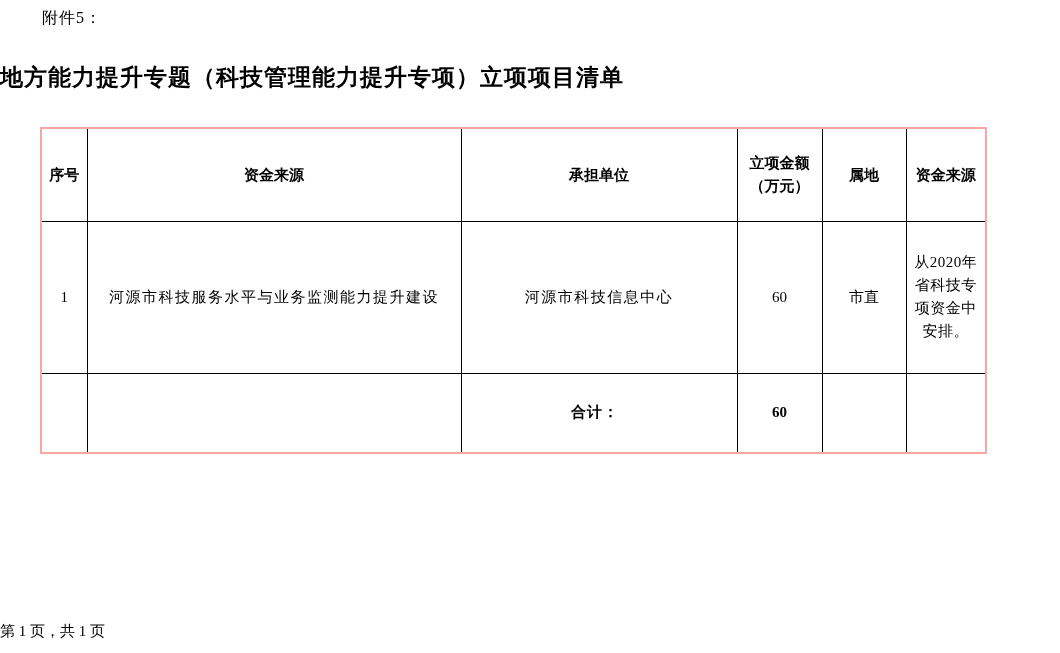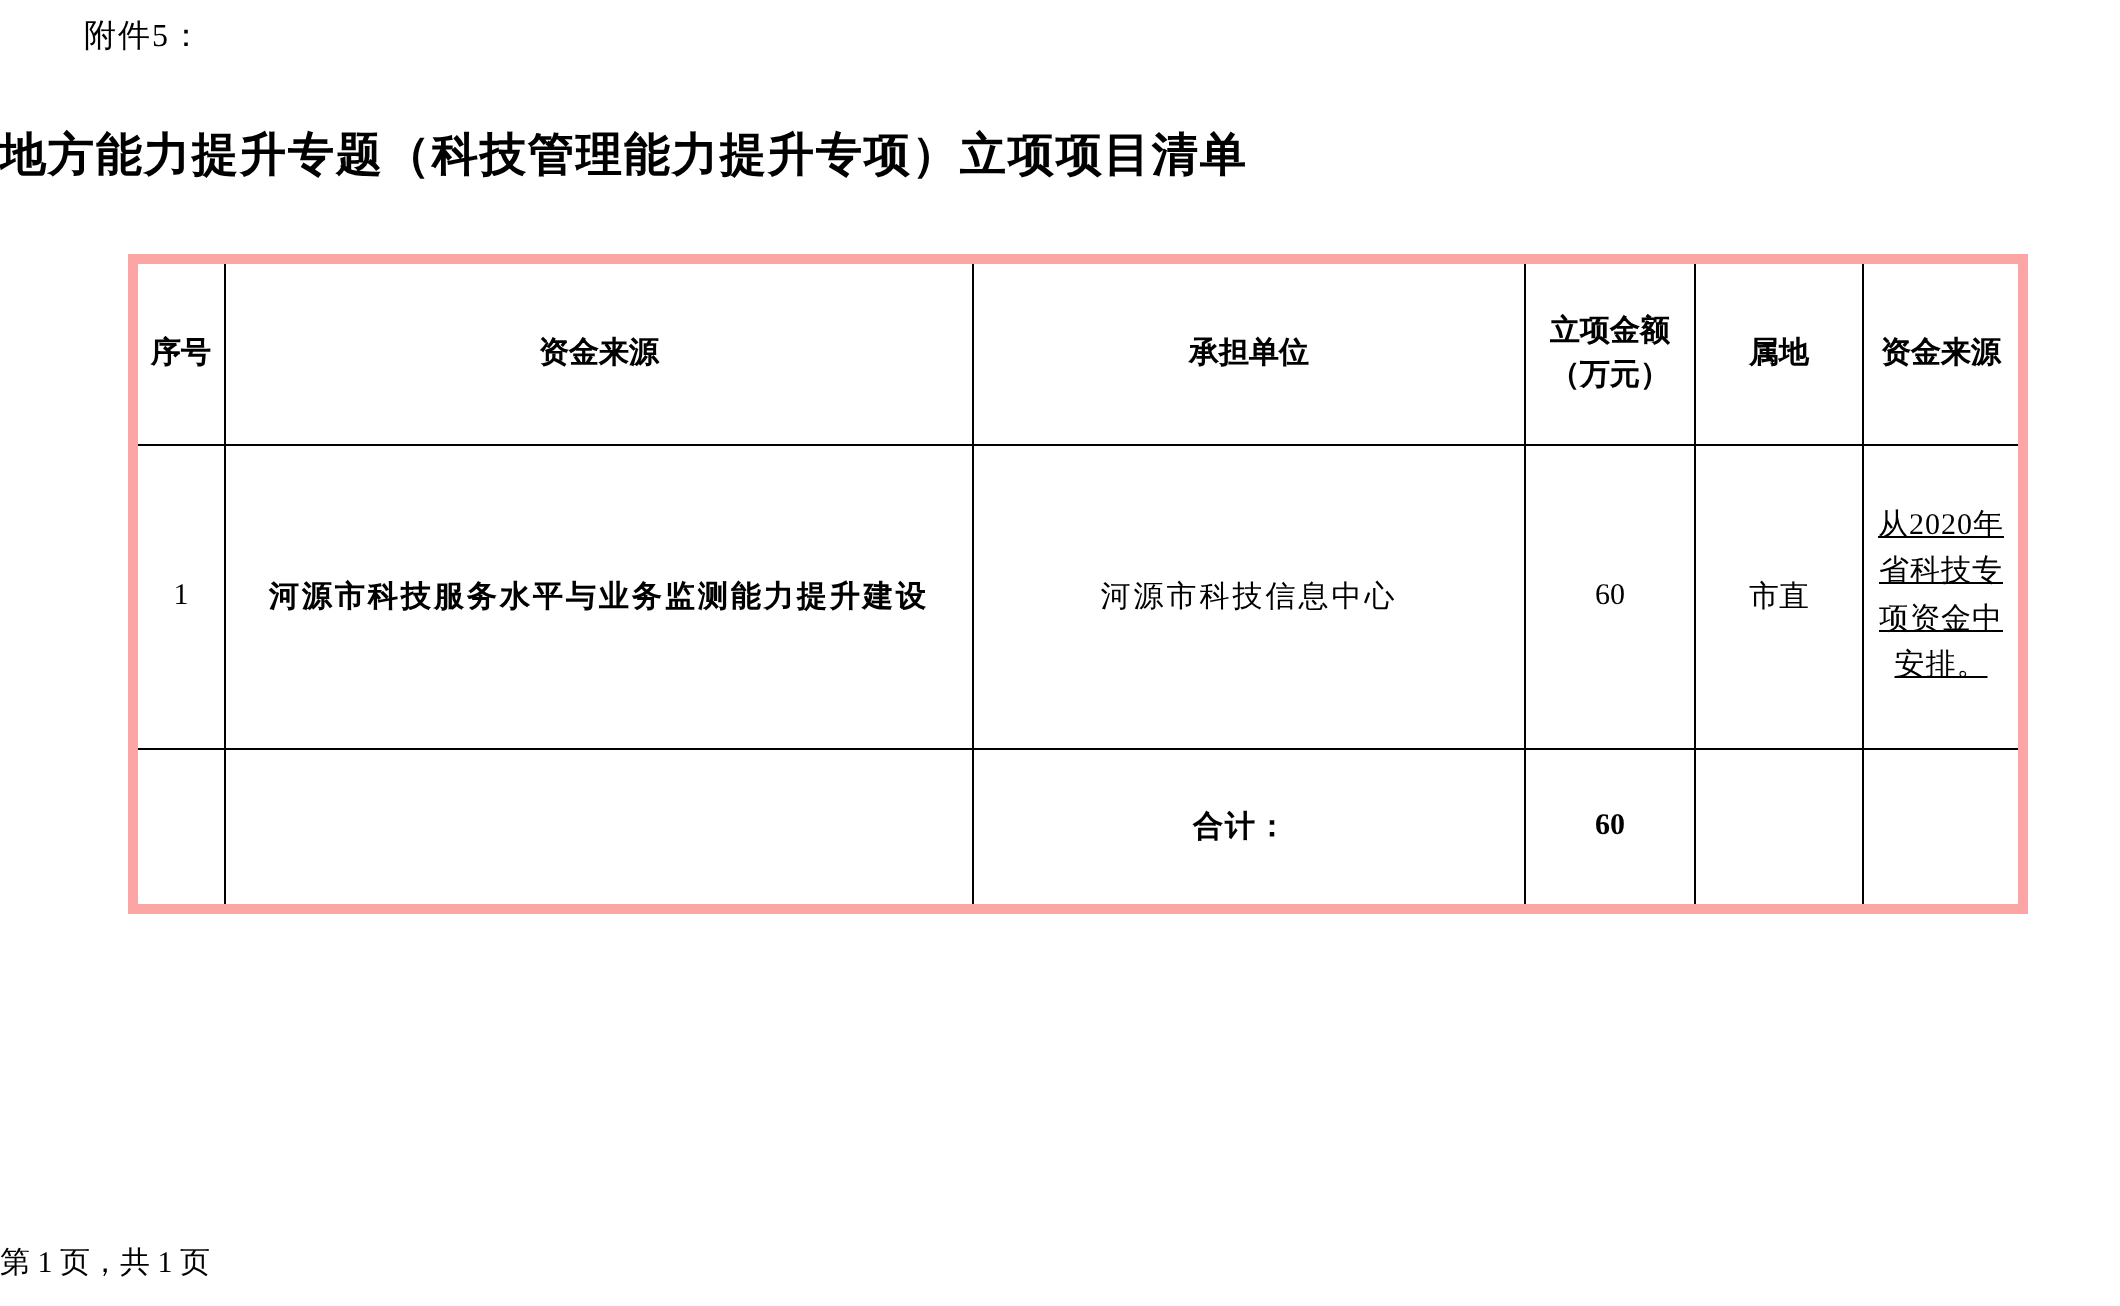--- a/index.html
+++ b/index.html
@@ -29,51 +29,50 @@
     right: 0;
     top: 62px;
     text-align: left;
     font-size: 23px;
     font-weight: bold;
     letter-spacing: 1px;
     color: #000000;
   }
   table.project-table {
     position: absolute;
-    left: 64px;
+    left: 40px;
     top: 127px;
     width: 945px;
     border-collapse: collapse;
     table-layout: fixed;
-    border: 5px solid #fca5a5;
+    border: 2px solid #fca5a5;
   }
   table.project-table th,
   table.project-table td {
     border: 1.5px solid #000000;
     text-align: center;
     vertical-align: middle;
     font-size: 15px;
     color: #000000;
     overflow: hidden;
   }
   tr.header-row { height: 93px; }
   tr.data-row   { height: 152px; }
   tr.total-row  { height: 80px; }
   table.project-table th {
     font-weight: bold;
     white-space: pre-line;
     line-height: 1.5;
   }
-  td.cell-project-name { letter-spacing: 1.5px; font-weight: bold; }
+  td.cell-project-name { letter-spacing: 1.5px; }
   td.cell-undertaking-unit { letter-spacing: 1.5px; font-family: Liberation Serif, serif; }
   td.cell-funding-source {
     padding: 0 4px;
     line-height: 1.55;
     letter-spacing: 0.5px;
-    text-decoration: underline;
   }
   td.cell-total-label {
     text-align: right;
     font-weight: bold;
     padding-right: 8px;
     letter-spacing: 1px;
   }
   td.cell-total-amount { font-weight: bold; }
   .page-footer {
     position: absolute;

